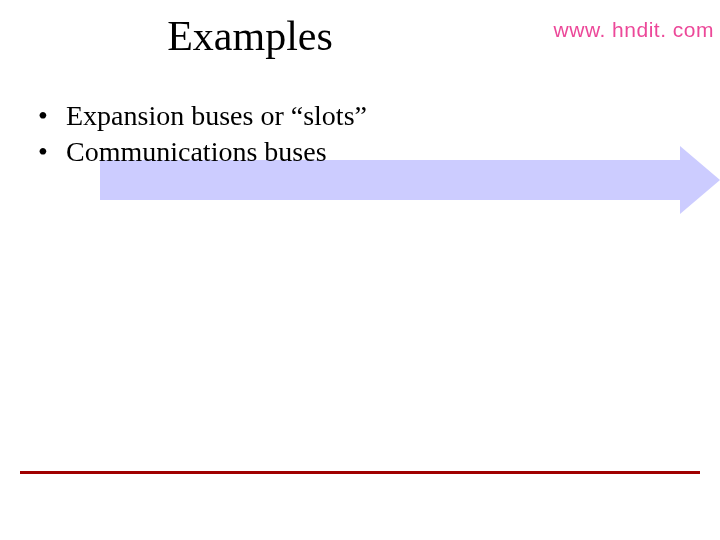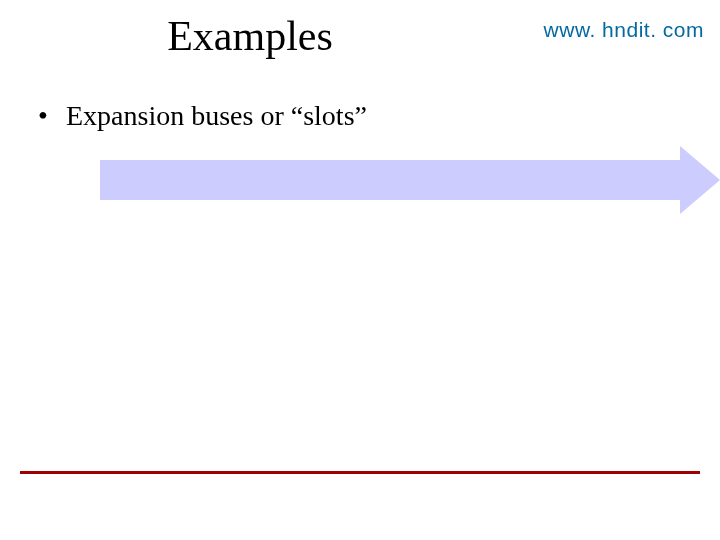--- a/index.html
+++ b/index.html
@@ -23,25 +23,25 @@
     top: 12px;
     left: 0;
     width: 500px;
     text-align: center;
     font-size: 42px;
     font-weight: 400;
   }
   .url {
     position: absolute;
     top: 18px;
-    right: 16px;
+    right: 6px;
     font-family: Arial, Helvetica, sans-serif;
     font-size: 21px;
     letter-spacing: 0.5px;
-    color: #0369a1;
+    color: #ec4899;
   }
   .arrow {
     position: absolute;
     top: 160px;
     left: 100px;
     width: 620px;
     height: 40px;
     z-index: 0;
   }
   .arrow .shaft {
@@ -102,17 +102,18 @@
 
   <div class="url">www. hndit. com</div>
 
   <div class="arrow">
     <div class="shaft"></div>
     <div class="head"></div>
   </div>
 
   <ul class="bullets">
     <li>Expansion buses or “slots”</li>
+    <li>Communications buses</li>
   </ul>
 
   <div class="footer-line"></div>
 
 </div>
 
 </body></html>

